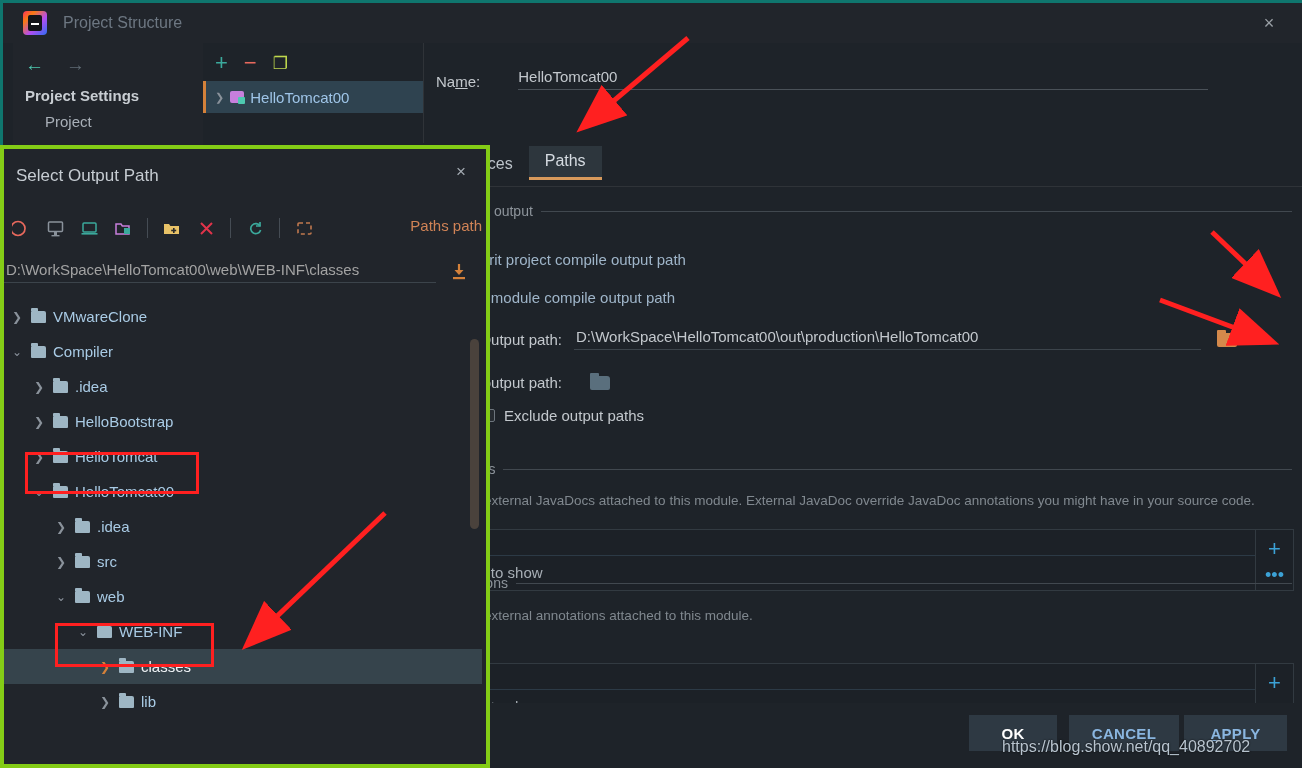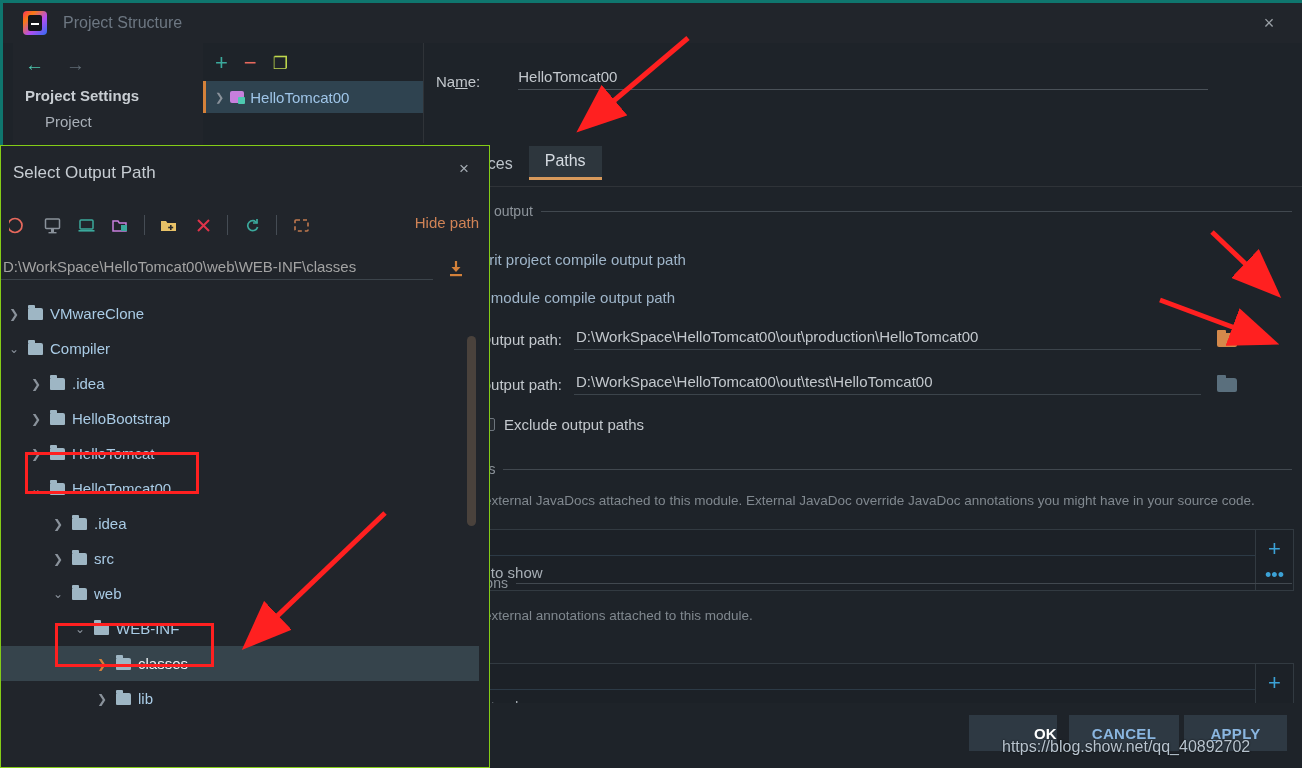--- a/index.html
+++ b/index.html
@@ -209,21 +209,21 @@
 
   
   #watermark{
     position:absolute; left:1002px; top:738px; color:#b8c4cf; font-size:16px;
     text-shadow:0 0 2px #000;
   }
 
   
   #sop{
     position:absolute; left:0px; top:145px; width:490px; height:623px;
-    background:#21252b; border:1px solid #84cc16;
+    background:#21252b; border:4px solid #84cc16;
   }
   #sop-title{
     position:absolute; left:12px; top:17px; color:#c6ccd2; font-size:17px;
   }
   #sop-close{
     position:absolute; right:12px; top:10px; width:26px; height:26px;
     display:flex; align-items:center; justify-content:center; color:#a4abb2;
     font-size:17px; cursor:pointer;
   }
   #sop-toolbar{
@@ -348,28 +348,27 @@
       <span class="path-label">Output path:</span>
       <span class="path-val">D:\WorkSpace\HelloTomcat00\out\production\HelloTomcat00</span>
       <span class="folder-btn folder-orange">
         <span class="ftab"></span>
           <span class="fshape"></span>
       </span>
     </div>
 
     <div class="path-row" style="left:4px; top:330px;">
       <span class="path-label">Test output path:</span>
-      <span class="path-val">D:\WorkSpace\HelloTomcat00\out\test\HelloTomcat00</span>
       <span class="folder-btn folder-grey">
         <span class="ftab"></span>
           <span class="fshape"></span>
       </span>
     </div>
 
-    <div class="chk-row" style="left:58px; top:373px;">
+    <div class="chk-row" style="left:58px; top:364px;">
       <span class="chk"></span>
       <span class="chk-txt">Exclude output paths</span>
     </div>
 
     <div class="grp" style="left:10px; top:418px;">
       <span class="grp-label">JavaDocs</span>
       <span class="grp-line"></span>
     </div>
     <div class="desc" style="left:12px; top:450px; width:846px;">Specify external JavaDocs attached to this module. External JavaDoc override JavaDoc annotations you might have in your source code.</div>
 
@@ -396,21 +395,21 @@
         <div class="lb-empty">Nothing to show</div>
       </div>
       <div class="lb-side">
         <span class="lb-plus">+</span>
         <span class="lb-dots">•••</span>
       </div>
     </div>
   </div>
 
   <div id="ps-bottom">
-    <button class="btn def" style="position:absolute; left:545px; top:12px; width:88px;text-align:right;">OK</button>
+    <button class="btn def" style="position:absolute; left:545px; top:12px; width:88px;">OK</button>
     <button class="btn blue" style="position:absolute; left:645px; top:12px; width:110px;">CANCEL</button>
     <button class="btn blue" style="position:absolute; left:760px; top:12px; width:103px;"><u>A</u><span>PPLY</span></button>
   </div>
 </div>
 
 <div id="sop">
   <div id="sop-title">Select Output Path</div>
   <div id="sop-close">×</div>
 
   <div id="sop-toolbar">
@@ -457,21 +456,21 @@
           <path d="M14 7a5 5 0 1 0 .6 4" fill="none" stroke="#3ba99c" stroke-width="1.7"></path>
           <path d="M14 3v4h-4" fill="none" stroke="#3ba99c" stroke-width="1.7"></path>
         </svg>
     </span>
     <span class="tb-sep"></span>
     <span class="tb-ico">
       <svg width="19" height="19" viewBox="0 0 19 19">
           <rect x="3" y="4" width="13" height="11" fill="none" stroke="#c1794f" stroke-width="1.6" stroke-dasharray="4 3" rx="1"></rect>
         </svg>
     </span>
-    <span id="hide-path">Hide path</span>
+    <span id="hide-path">Paths path</span>
   </div>
 
   <div id="sop-pathrow">
     <div id="sop-path">D:\WorkSpace\HelloTomcat00\web\WEB-INF\classes</div>
     <span id="sop-dl">
       <svg width="22" height="22" viewBox="0 0 22 22">
           <path d="M11 3v9" stroke="#d4813a" stroke-width="2.2" fill="none"></path>
           <path d="M6.5 9 L11 14 L15.5 9z" fill="#d4813a"></path>
           <rect x="5" y="16" width="12" height="2.2" fill="#d4813a"></rect>
         </svg>

